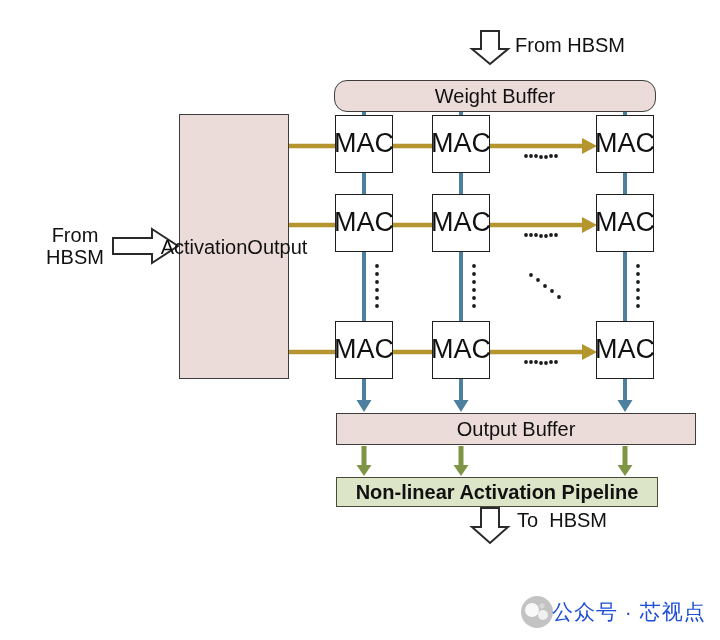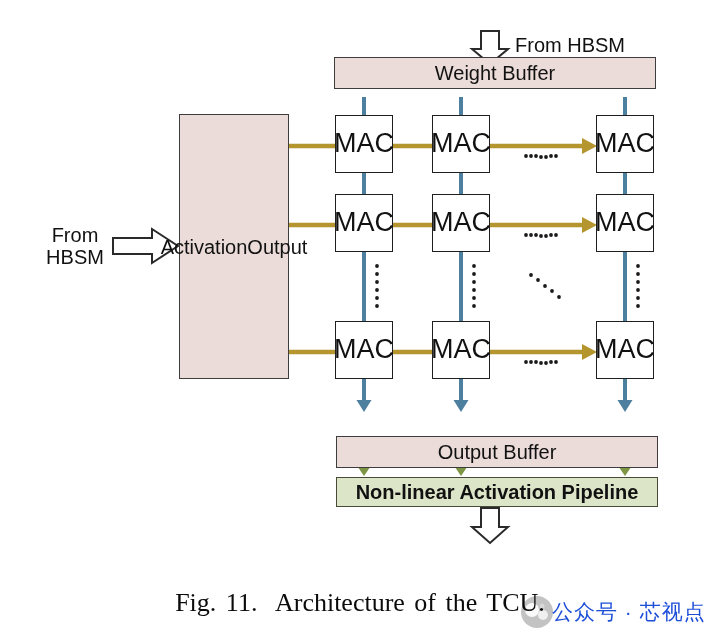--- a/index.html
+++ b/index.html
@@ -10,23 +10,23 @@
   .layer{position:absolute;left:0;top:0;width:720px;height:640px;}
   .box{
     position:absolute;display:flex;align-items:center;justify-content:center;
     box-sizing:border-box;text-align:center;line-height:1.25;
   }
   .pink{background:#ebdcd9;border:1.5px solid #3d3d3d;}
   .greenbox{background:#dde5c8;border:1.5px solid #4a4a38;}
   .mac{background:#ffffff;border:1.5px solid #1f1f1f;width:58px;height:58px;font-size:27px;}
   .c1{left:335px}.c2{left:432px}.c3{left:596px}
   .r1{top:115px}.r2{top:194px}.r3{top:321px}
-  #weight-buffer{left:334px;top:57px;width:322px;height:32px;font-size:20px;}
+  #weight-buffer{left:334px;top:80px;width:322px;height:32px;font-size:20px;border-radius:13px;}
   #activation-buffer{left:179px;top:114px;width:110px;height:265px;font-size:20px;flex-direction:row;line-height:1.3;}
-  #output-buffer{left:336px;top:413px;width:322px;height:32px;font-size:20px;margin-top:23px;}
+  #output-buffer{left:336px;top:413px;width:360px;height:32px;font-size:20px;}
   #pipeline{left:336px;top:477px;width:322px;height:30px;font-size:20px;font-weight:bold;}
   .freetext{position:absolute;font-size:20px;white-space:pre;color:#111;}
   #from-hbsm-top{left:515px;top:34px;}
   #from-hbsm-left{left:30px;top:224px;width:90px;text-align:center;line-height:22px;white-space:normal;}
   #to-hbsm{left:517px;top:509px;}
   #caption{
     position:absolute;left:0;top:588px;width:720px;text-align:center;
     font-family:"Liberation Serif", serif;font-size:26px;color:#0b0b0b;
     white-space:pre;word-spacing:3px;z-index:3;
   }
@@ -197,22 +197,22 @@
       <span>MAC</span>
     </div>
 
   <div class="freetext" id="from-hbsm-top">From HBSM</div>
 
   <div class="freetext" id="from-hbsm-left">
     <div>From</div>
     <div>HBSM</div>
   </div>
 
-
-  <div id="caption">Fig. 11.  Architecture of the TCU.</div>
+  <div class="freetext" id="to-hbsm">To  HBSM</div>
+
 
   <svg id="watermark-logo" width="38" height="38" viewBox="0 0 38 38">
     <circle cx="19" cy="19" r="16" fill="#b9b9b9" opacity="0.85"></circle>
     <circle cx="14" cy="17" r="7" fill="#ffffff" opacity="0.9"></circle>
     <circle cx="25" cy="22" r="5" fill="#ffffff" opacity="0.75"></circle>
     <circle cx="24" cy="13" r="2.5" fill="#d8d8d8"></circle>
   </svg>
   <div id="watermark">公众号 · 芯视点</div>
 
 </div>

